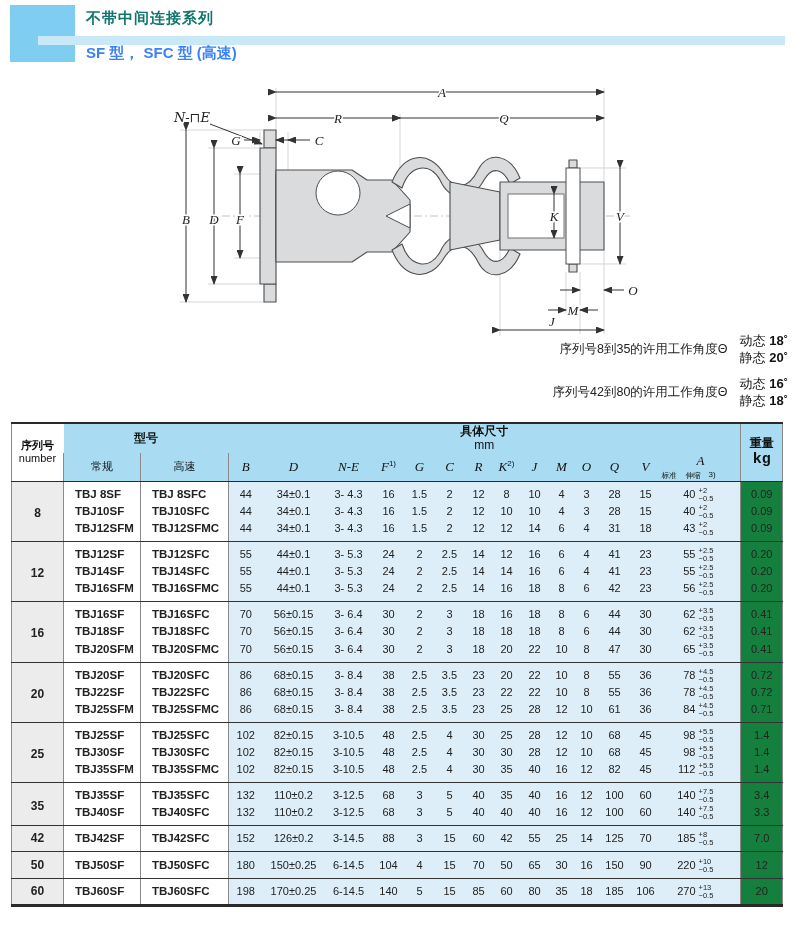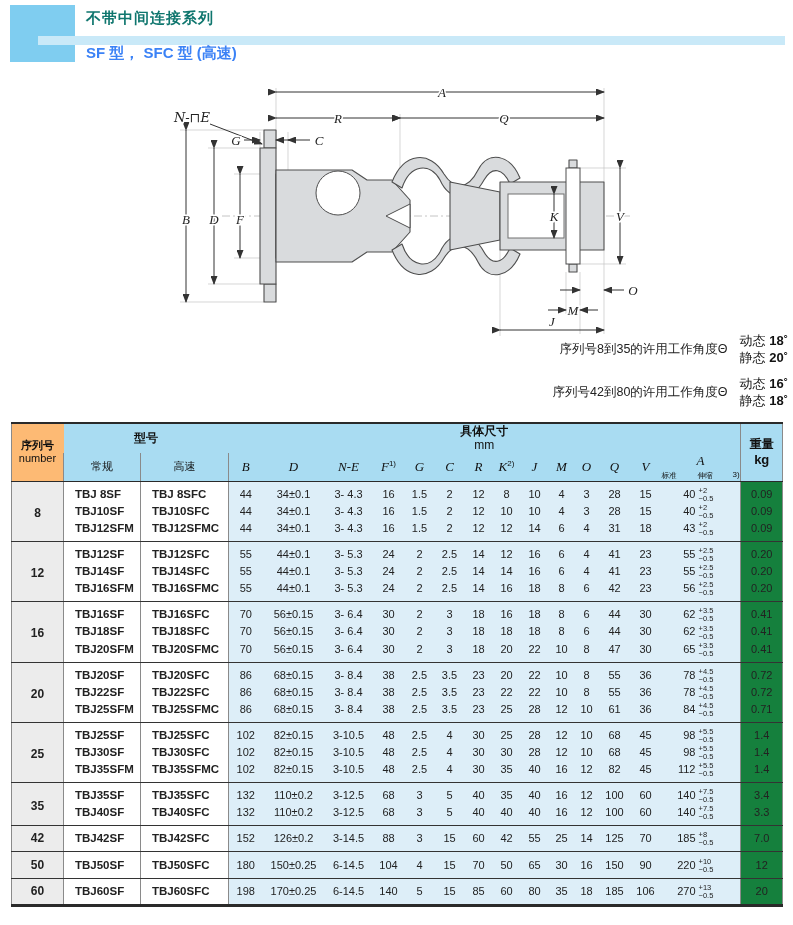--- a/index.html
+++ b/index.html
@@ -26,31 +26,31 @@
   .an-vals .pair { white-space:nowrap; }
 
   
   .spec-wrap { position:absolute; left:11px; top:422px; width:771px; }
   table { width:771px; border-collapse:collapse; table-layout:fixed; font-size:11px;
           border-top:2px solid #2a2a2a; border-bottom:3px solid #2a2a2a;
           border-left:1px solid #8a8a8a; border-right:1px solid #8a8a8a; }
   thead th { font-weight:normal; vertical-align:middle; }
   thead { background:#a9dcf2; }
   thead tr.r2 th { border-bottom:1.5px solid #2a2a2a; }
-  th.serialh { background:#fdba74; font-size:11px; line-height:1.25; border-bottom:1.5px solid #2a2a2a; }
+  th.serialh { background:#ffffff; font-size:11px; line-height:1.25; border-bottom:1.5px solid #2a2a2a; }
   th.serialh .b { font-weight:bold; }
   .h-model, .h-dims, .h-weight { font-weight:bold; font-size:12px; line-height:1.2; }
   .h-weight { border-bottom:1.5px solid #2a2a2a; }
-  .h-weight .unit { font-weight:bold; font-size:13px; }
+  .h-weight .unit { font-weight:bold; font-size:15px;font-family:Liberation Mono, monospace; }
   .h-dims .unit { font-weight:normal; font-size:12px; }
   .subh { font-size:11px; }
   .dimh i, .a-top i { font-family:"Liberation Serif","DejaVu Serif",serif; font-style:italic; font-size:13px; }
   .dimh sup, .a-sub sup { font-size:8px; }
   .a-top { text-align:center; }
-  .a-sub { display:flex; justify-content:flex-start; gap:20px; font-size:8px; margin-top:1px; }
+  .a-sub { display:flex; justify-content:flex-start; gap:8px; font-size:8px; margin-top:1px; }
   .a-sub span { transform:scale(.95); }
 
   .v { border-left:1px solid #8a8a8a; }
   td { text-align:center; vertical-align:middle; height:17px; line-height:17px; color:#222; }
   td.serial { background:#ececec; font-weight:bold; font-size:12px; border-bottom:1.4px solid #333; }
   td.model { background:#fff; font-weight:bold; font-size:11.5px; text-align:left; padding-left:11px; white-space:pre; }
   td.dim { background:#ddeef8; }
   td.wt { background:#15803d; }
   td.aval { text-align:right; padding-right:1px; }
   td.atol { text-align:left; padding-left:2px; }

